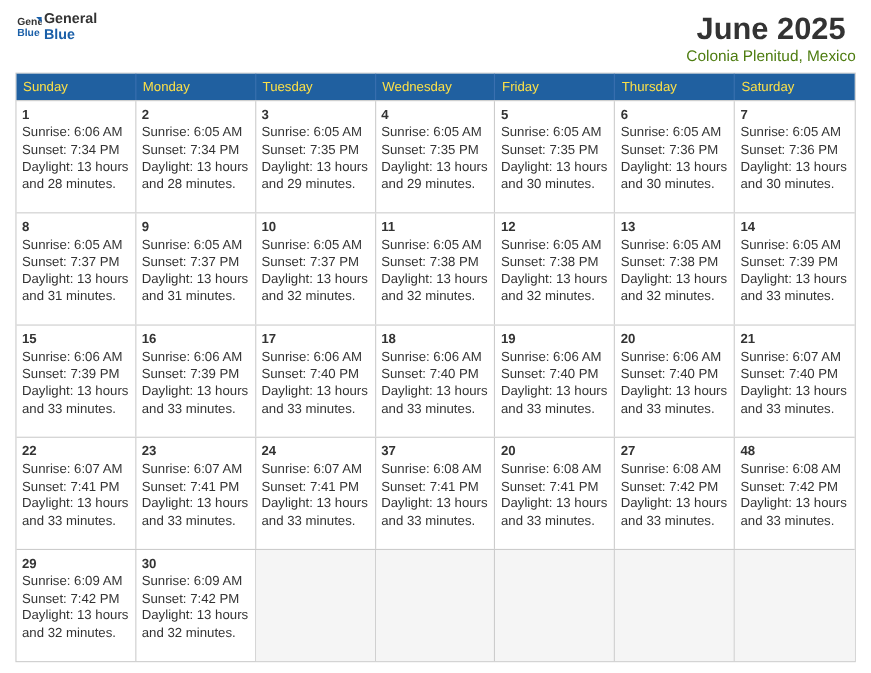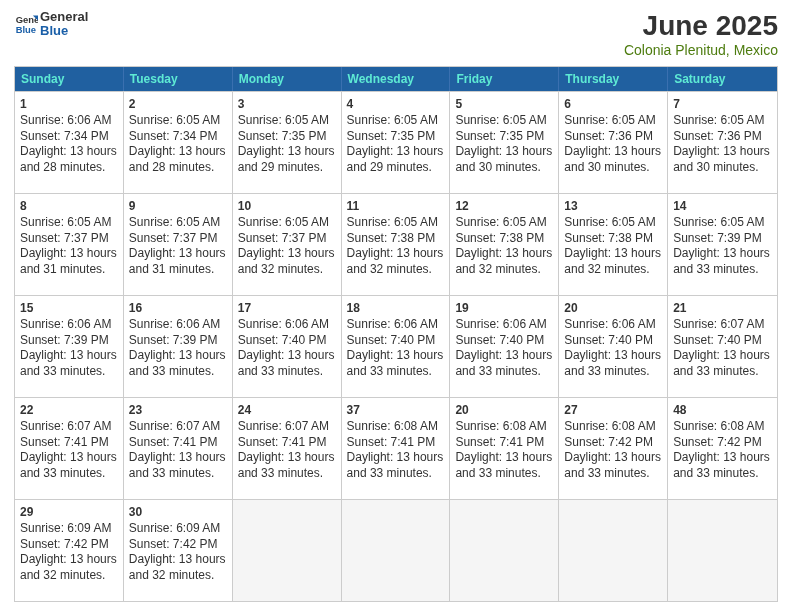--- a/index.html
+++ b/index.html
@@ -27,21 +27,21 @@
     .logo {
       display: flex;
       align-items: center;
       gap: 2px;
     }
     .logo-icon {
       width: 24px;
       height: 24px;
     }
     .title-block {
-      text-align: right;
+      text-align: center;
     }
     .title-block h1 {
       font-size: 28px;
       font-weight: bold;
       color: #333;
     }
     .title-block h2 {
       font-size: 14px;
       font-weight: normal;
       color: #4d7c0f;
@@ -51,22 +51,22 @@
       display: flex;
       flex-direction: column;
       border: 1px solid #ccc;
     }
     .cal-header {
       display: grid;
       grid-template-columns: repeat(7, 1fr);
       background: #2060a0;
     }
     .cal-header-cell {
-      color: #5eead4;
-      font-weight: bold;
+      color: #fde047;
+      font-weight: normal;
       font-size: 12px;
       padding: 5px 6px;
       border-right: 1px solid #3a70b0;
     }
     .cal-header-cell:last-child { border-right: none; }
     .cal-body {
       flex: 1;
       display: flex;
       flex-direction: column;
     }
@@ -119,22 +119,22 @@
     </div>
     <div class="title-block">
       <h1>June 2025</h1>
       <h2>Colonia Plenitud, Mexico</h2>
     </div>
   </div>
 
   <div class="calendar">
     <div class="cal-header">
       <div class="cal-header-cell">Sunday</div>
+      <div class="cal-header-cell">Monday</div>
       <div class="cal-header-cell">Tuesday</div>
-      <div class="cal-header-cell">Monday</div>
       <div class="cal-header-cell">Wednesday</div>
       <div class="cal-header-cell">Friday</div>
       <div class="cal-header-cell">Thursday</div>
       <div class="cal-header-cell">Saturday</div>
     </div>
     <div class="cal-body" id="cal-body">
     <div class="cal-row">
           <div class="cal-cell">
             <span class="cell-day">1</span>
             <div class="cell-info" style="white-space: pre-line;">Sunrise: 6:06 AM

